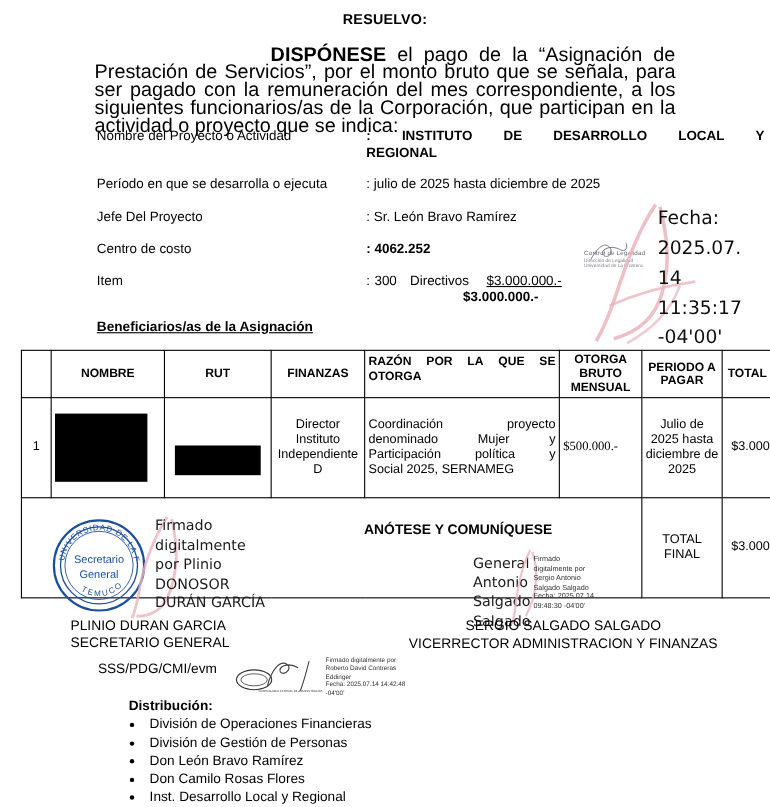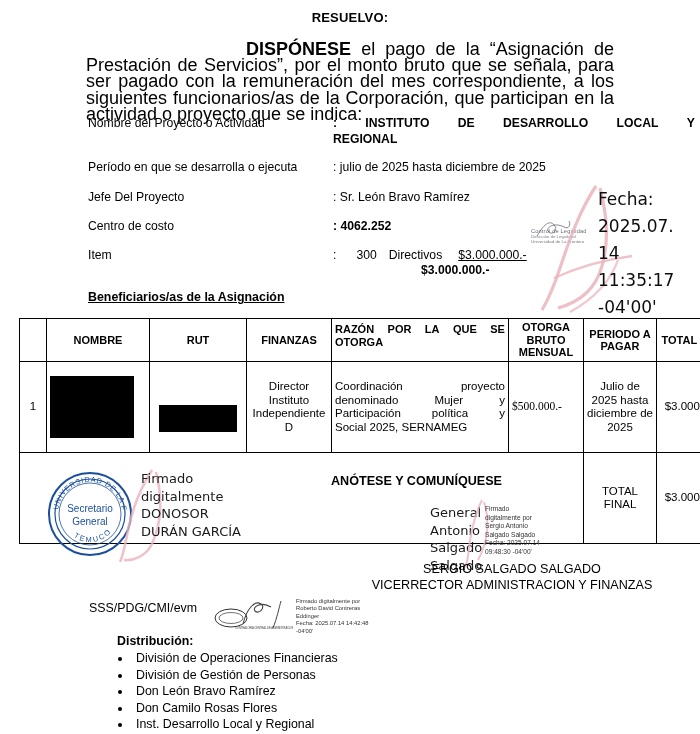--- a/index.html
+++ b/index.html
@@ -290,21 +290,21 @@
     <span class="value">: Sr. León Bravo Ramírez</span>
   </div>
 
   <div class="field f4">
     <span class="label">Centro de costo</span>
     <span class="value bold">: 4062.252</span>
   </div>
 
   <div class="field f5">
     <span class="label">Item</span>
-    <span class="item-val"><span>:</span><span class="num" style="margin-left:20px">300</span><span class="cat">Directivos</span><span class="item-amt1">$3.000.000.-</span></span>
+    <span class="item-val"><span>:</span><span class="num" style="margin-left:4px">300</span><span class="cat">Directivos</span><span class="item-amt1">$3.000.000.-</span></span>
     <span class="item-amt2">$3.000.000.-</span>
   </div>
 
   <div class="legal-stamp">
     <svg width="96" height="22" viewBox="0 0 96 22" style="position:absolute;left:0;top:-10px">
       <path d="M6 18 C14 4, 20 2, 24 8 C27 13, 20 18, 17 13 C15 9, 24 4, 33 9 C38 12, 40 6, 38 3" fill="none" stroke="#5a5a70" stroke-width="0.9" opacity=".8"></path>
     </svg>
     <div class="ls-l1">Control de Legalidad</div>
     <div class="ls-l2">Dirección de Legalidad</div>
     <div class="ls-l3">Universidad de La Frontera</div>
@@ -407,24 +407,29 @@
   </svg>
 
   <svg class="flourish fl-mid" viewBox="0 0 70 95">
     <path d="M34 2 C20 24, 12 48, 8 72 C6 82, 4 90, 2 94" fill="none" stroke="#eab4bd" stroke-width="2.6" opacity=".8"></path>
     <path d="M38 4 C44 28, 44 54, 34 76 C28 88, 16 93, 6 92" fill="none" stroke="#eab4bd" stroke-width="2.6" opacity=".8"></path>
   </svg>
 
   <div class="sig-left-text">
     <div>Firmado</div>
     <div>digitalmente</div>
+    <div>por Plinio</div>
     <div>DONOSOR</div>
     <div>DURÁN GARCÍA</div>
   </div>
 
+  <div class="sig-left-name">
+    <div>PLINIO DURAN GARCIA</div>
+    <div>SECRETARIO GENERAL</div>
+  </div>
 
   <div class="anotese">ANÓTESE Y COMUNÍQUESE</div>
 
   <div class="sig-right-name-script">
     <div>General</div>
     <div>Antonio</div>
     <div>Salgado</div>
     <div>Salgado</div>
   </div>
 

